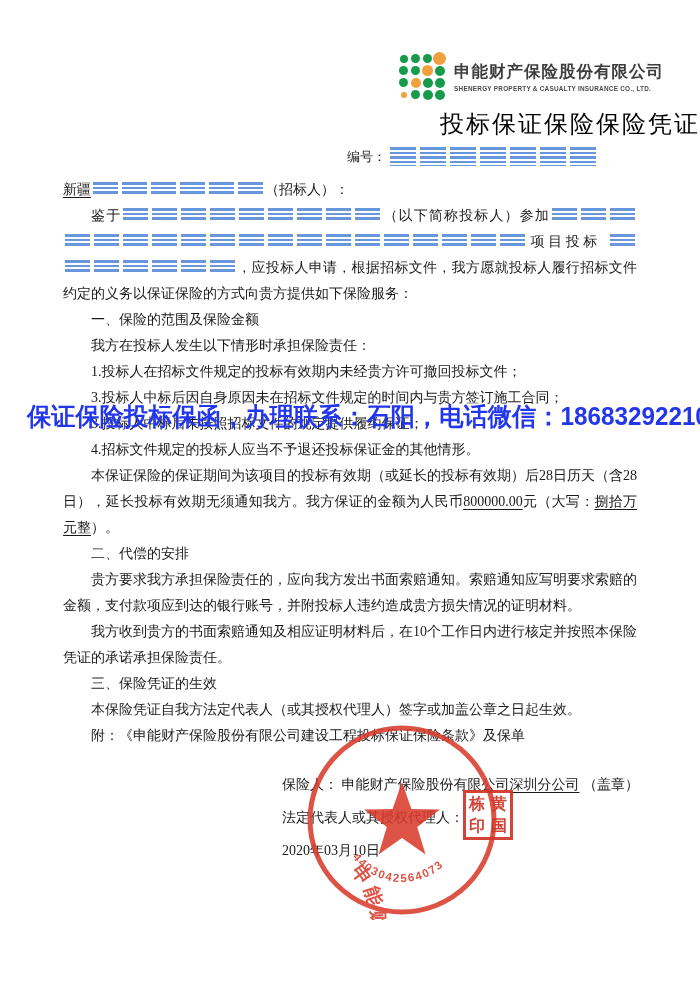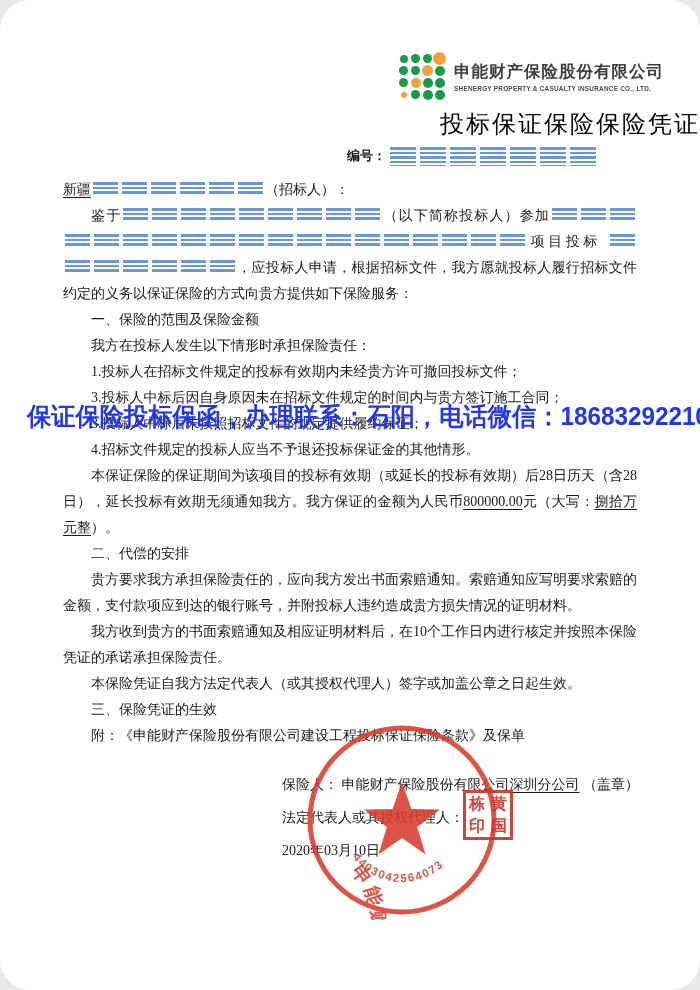--- a/index.html
+++ b/index.html
@@ -1,34 +1,34 @@
 <!DOCTYPE html>
 <html><head>
 <meta charset="utf-8">
 <style>
   html,body{margin:0;padding:0;background:#e8e8e8;}
   .page{position:relative;width:700px;height:990px;background:#ffffff;margin:0 auto;
-        font-family:"Liberation Serif","DejaVu Serif",serif;color:#1a1a1a;overflow:hidden;border-radius:30px;}
+        font-family:"Liberation Serif","DejaVu Serif",serif;color:#1a1a1a;overflow:hidden;}
 
   
   .logo{position:absolute;top:53px;left:398px;display:flex;align-items:center;gap:9px;}
   .dots{display:grid;grid-template-columns:repeat(4,11px);grid-auto-rows:11px;gap:1px;place-items:center;}
   .dot{border-radius:50%;background:#169b4a;display:block;}
   .og{background:#f0a13e;}
   .s6{width:6px;height:6px}.s8{width:8px;height:8px}.s9{width:9px;height:9px}
   .s10{width:10px;height:10px}.s11{width:11px;height:11px}.s13{width:13px;height:13px}
   .logo-cn{font-family:"Liberation Sans","DejaVu Sans",sans-serif;font-weight:bold;
            font-size:16.5px;letter-spacing:1px;color:#3d3d3d;white-space:nowrap;}
   .logo-en{font-family:"Liberation Sans","DejaVu Sans",sans-serif;font-weight:bold;
            font-size:6.4px;letter-spacing:.25px;color:#4a4a4a;margin-top:2px;white-space:nowrap;}
 
   
   .title{position:absolute;top:108px;left:0;width:100%;text-align:right;
          font-size:24px;letter-spacing:2px;color:#000;}
-  .number-line{position:absolute;top:147px;left:347px;display:flex;font-weight:bold;}
+  .number-line{position:absolute;top:147px;left:347px;display:flex;align-items:center;}
   .number-label{font-size:13px;margin-right:2px;}
 
   
   .redact{display:inline-block;width:25px;height:13px;margin:0 2px;vertical-align:-1px;
           background:repeating-linear-gradient(to bottom,rgba(77,132,214,.85) 0 2.6px,rgba(255,255,255,0) 2.6px 4.6px);}
   .redact.tall{width:26px;height:19px;vertical-align:-4px;}
 
   
   .doc-body{position:absolute;top:177px;left:63px;width:574px;font-size:14px;
             line-height:26px;text-align:justify;}
@@ -100,22 +100,22 @@
       <p class="indent"><span>一、保险的范围及保险金额</span></p>
       <p class="indent"><span>我方在投标人发生以下情形时承担保险责任：</span></p>
       <p class="indent"><span>1.投标人在招标文件规定的投标有效期内未经贵方许可撤回投标文件；</span></p>
       <p class="indent"><span>3.投标人中标后因自身原因未在招标文件规定的时间内与贵方签订施工合同；</span></p>
       <p class="indent"><span>3.投标人中标后未按照招标文件的规定提供履约保证；</span></p>
       <p class="indent"><span>4.招标文件规定的投标人应当不予退还投标保证金的其他情形。</span></p>
       <p class="indent"><span>本保证保险的保证期间为该项目的投标有效期（或延长的投标有效期）后28日历天（含28日），延长投标有效期无须通知我方。我方保证的金额为人民币</span><span class="u">800000.00</span><span>元（大写：</span><span class="u">捌拾万元整</span><span>）。</span></p>
       <p class="indent"><span>二、代偿的安排</span></p>
       <p class="indent"><span>贵方要求我方承担保险责任的，应向我方发出书面索赔通知。索赔通知应写明要求索赔的金额，支付款项应到达的银行账号，并附投标人违约造成贵方损失情况的证明材料。</span></p>
       <p class="indent"><span>我方收到贵方的书面索赔通知及相应证明材料后，在10个工作日内进行核定并按照本保险凭证的承诺承担保险责任。</span></p>
+      <p class="indent"><span>三、保险凭证的生效</span></p>
       <p class="indent"><span>本保险凭证自我方法定代表人（或其授权代理人）签字或加盖公章之日起生效。</span></p>
-      <p class="indent"><span>三、保险凭证的生效</span></p>
       <p class="indent gap-top"><span>附：《申能财产保险股份有限公司建设工程投标保证保险条款》及保单</span></p>
     </div>
 
   <div class="watermark">保证保险投标保函，办理联系：石阳，电话微信：18683292210!</div>
 
   <div class="signature">
     <div>
       <span>保险人：</span>
       <span>申能财产保险股份有限公司</span><span class="u">深圳分公司</span>
       <span>（盖章）</span>

